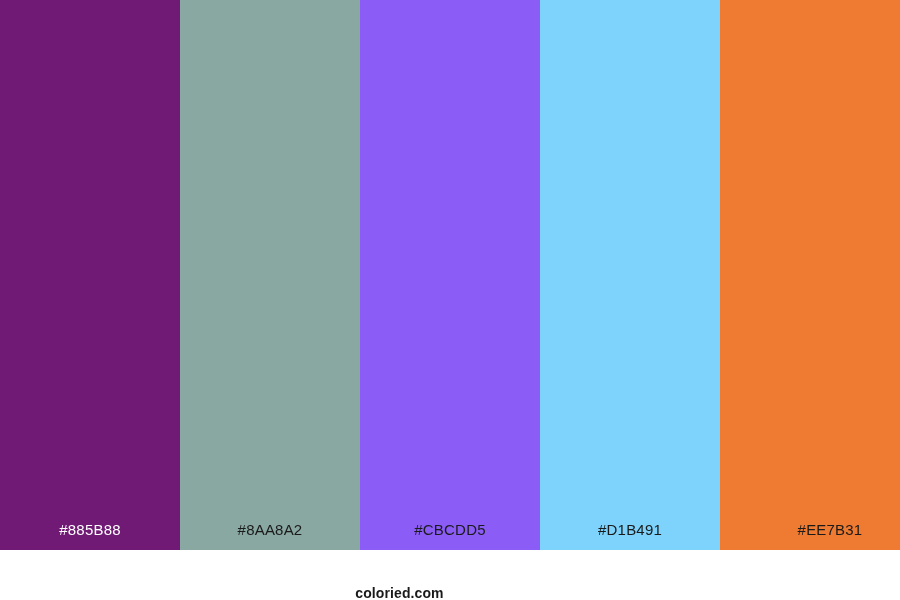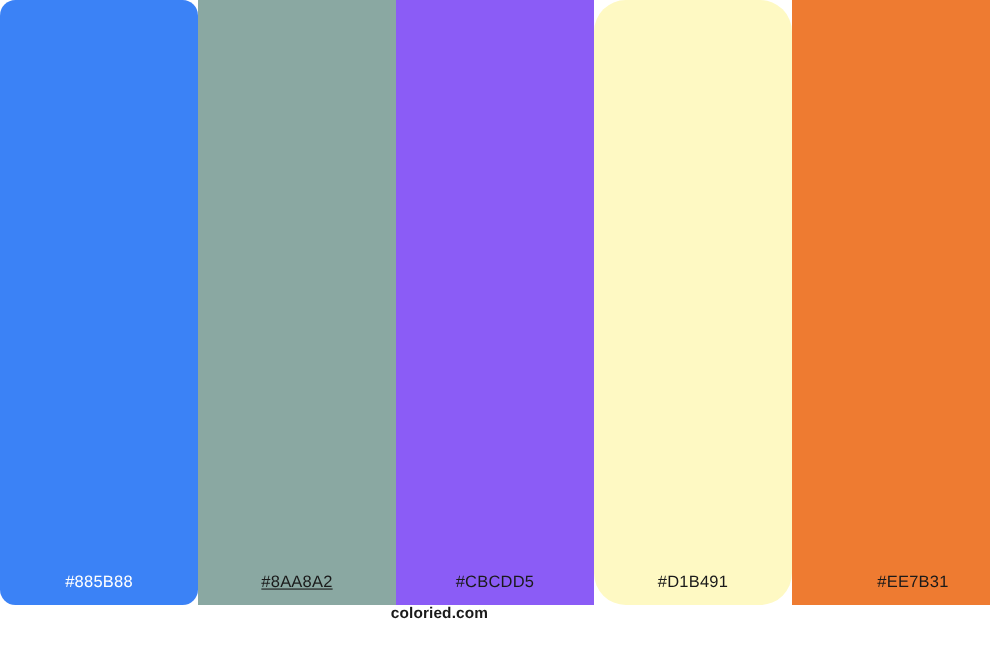--- a/index.html
+++ b/index.html
@@ -50,53 +50,53 @@
     padding-bottom: 13px;
     user-select: none;
     white-space: nowrap;
   }
   #footer-bar {
     flex: 1 1 auto;
     width: 799px;
     height: 50px;
     background: #ffffff;
     display: flex;
-    align-items: flex-start;
+    align-items: flex-end;
     justify-content: center;
   }
   #site-credit {
     font-size: 14px;
     font-weight: 700;
     color: #1a1a1a;
     letter-spacing: 0.1px;
     line-height: 1;
     text-align: center;
     user-select: none;
   }
 </style>
 </head>
 <body>
 
 <div id="palette-page">
 
   <div id="swatch-strip">
 
-    <div class="swatch" style="background-color: #3b82f6; border-radius: 14px;">
+    <div class="swatch" style="background-color: #701a75;">
       <span class="swatch-label" style="color: rgb(255, 255, 255);">#885B88</span>
     </div>
 
     <div class="swatch" style="background-color: rgb(138, 168, 162);">
-      <span class="swatch-label" style="color: rgb(26, 26, 26); text-decoration: underline;">#8AA8A2</span>
+      <span class="swatch-label" style="color: rgb(26, 26, 26);">#8AA8A2</span>
     </div>
 
     <div class="swatch" style="background-color: #8b5cf6;">
       <span class="swatch-label" style="color: rgb(26, 26, 26);">#CBCDD5</span>
     </div>
 
-    <div class="swatch" style="background-color: #fef9c3; border-radius: 29px;">
+    <div class="swatch" style="background-color: #7dd3fc;">
       <span class="swatch-label" style="color: rgb(26, 26, 26);">#D1B491</span>
     </div>
 
     <div class="swatch" style="background-color: rgb(238, 123, 49); padding-left: 40px;">
       <span class="swatch-label" style="color: rgb(26, 26, 26);">#EE7B31</span>
     </div>
 
   </div>
 
   <div id="footer-bar" style="background-color: rgb(255, 255, 255);">

